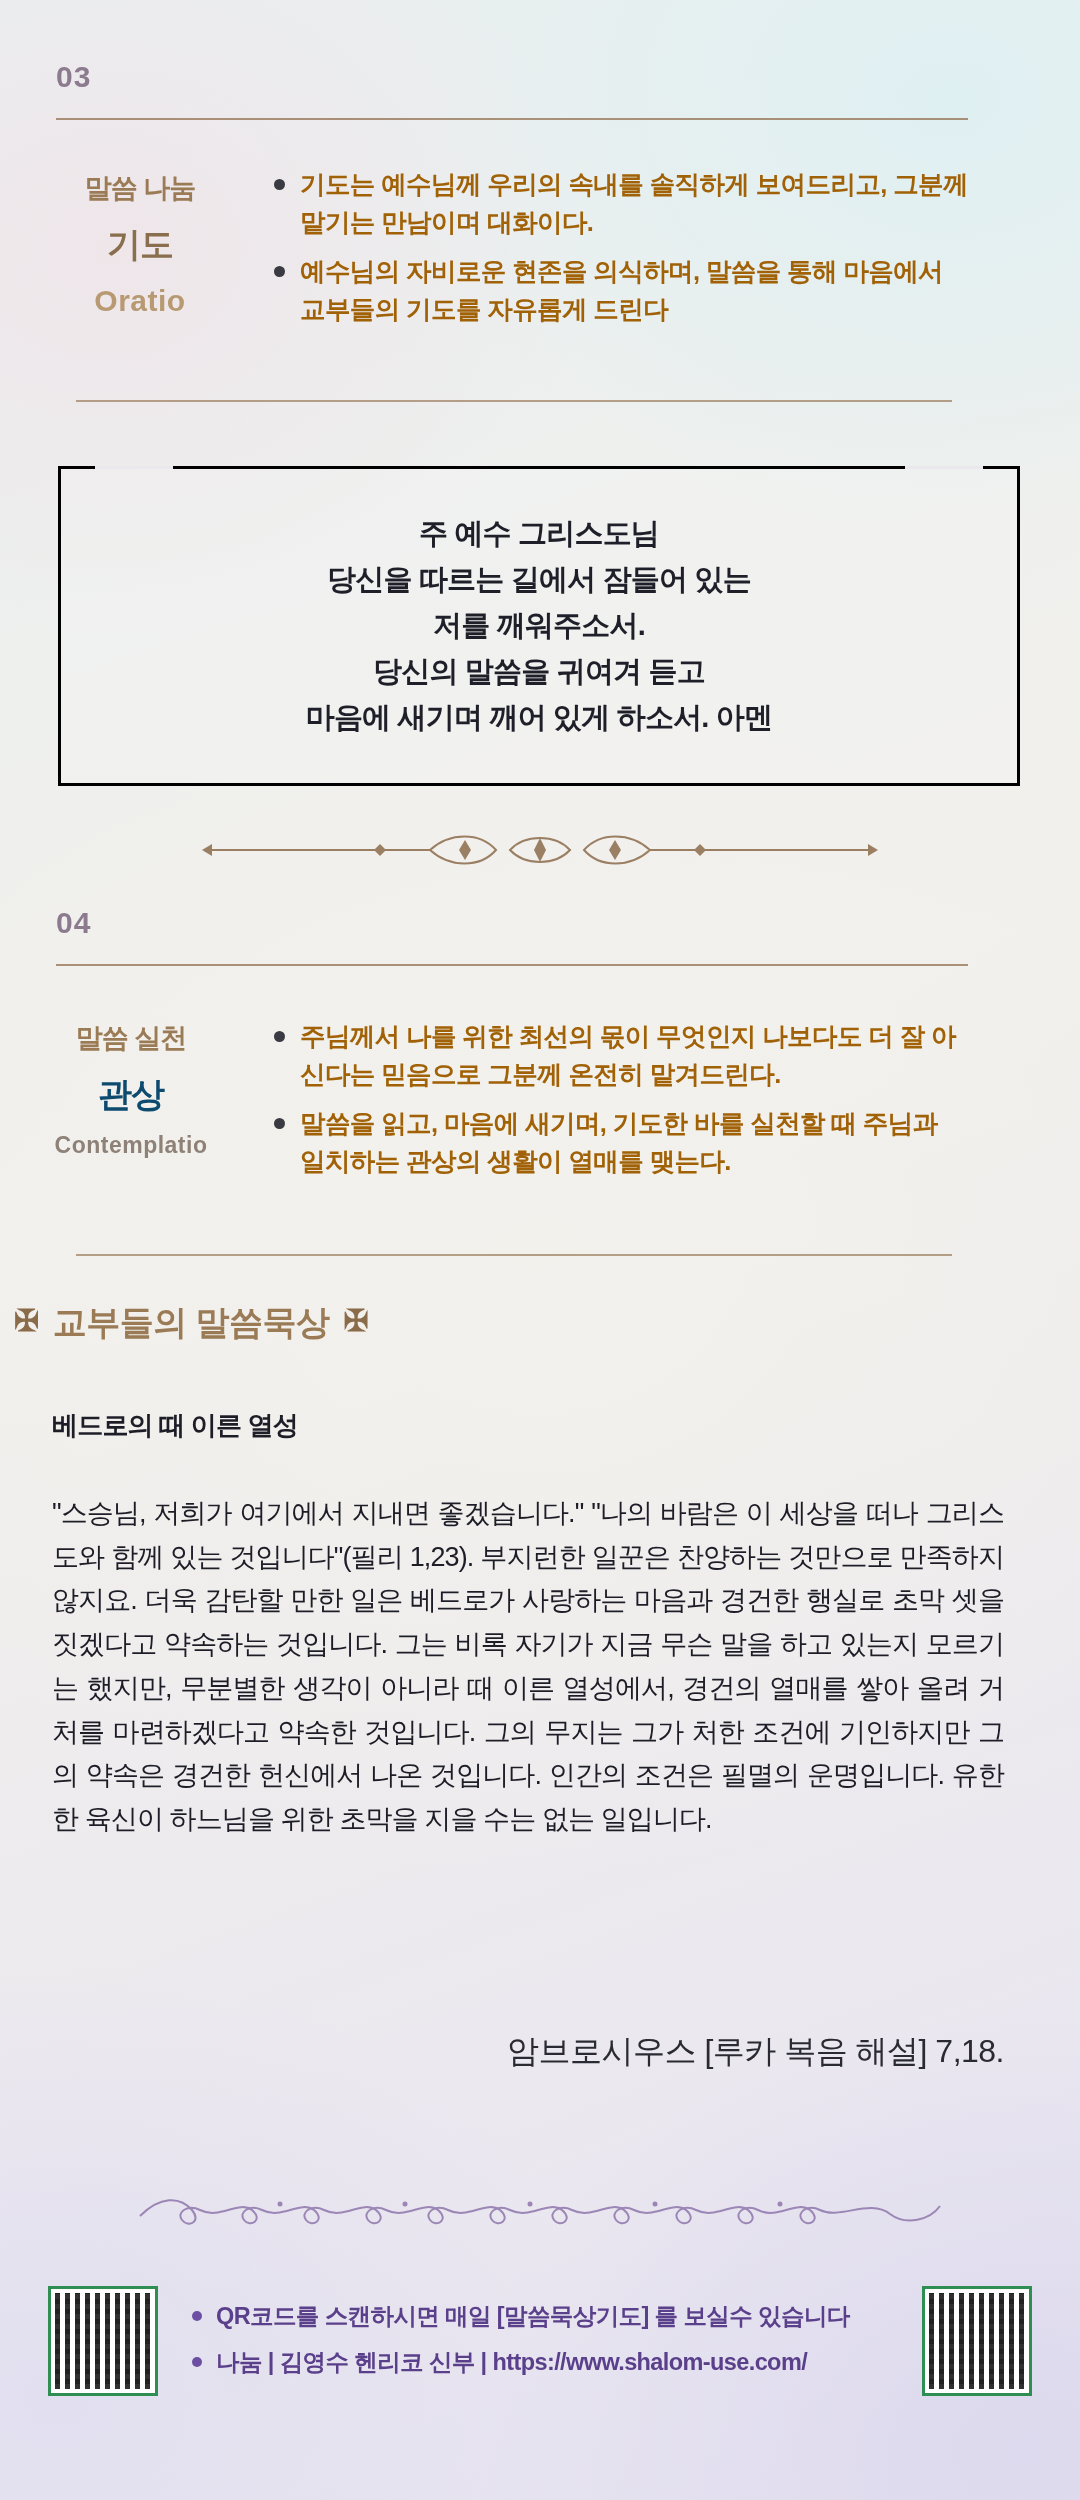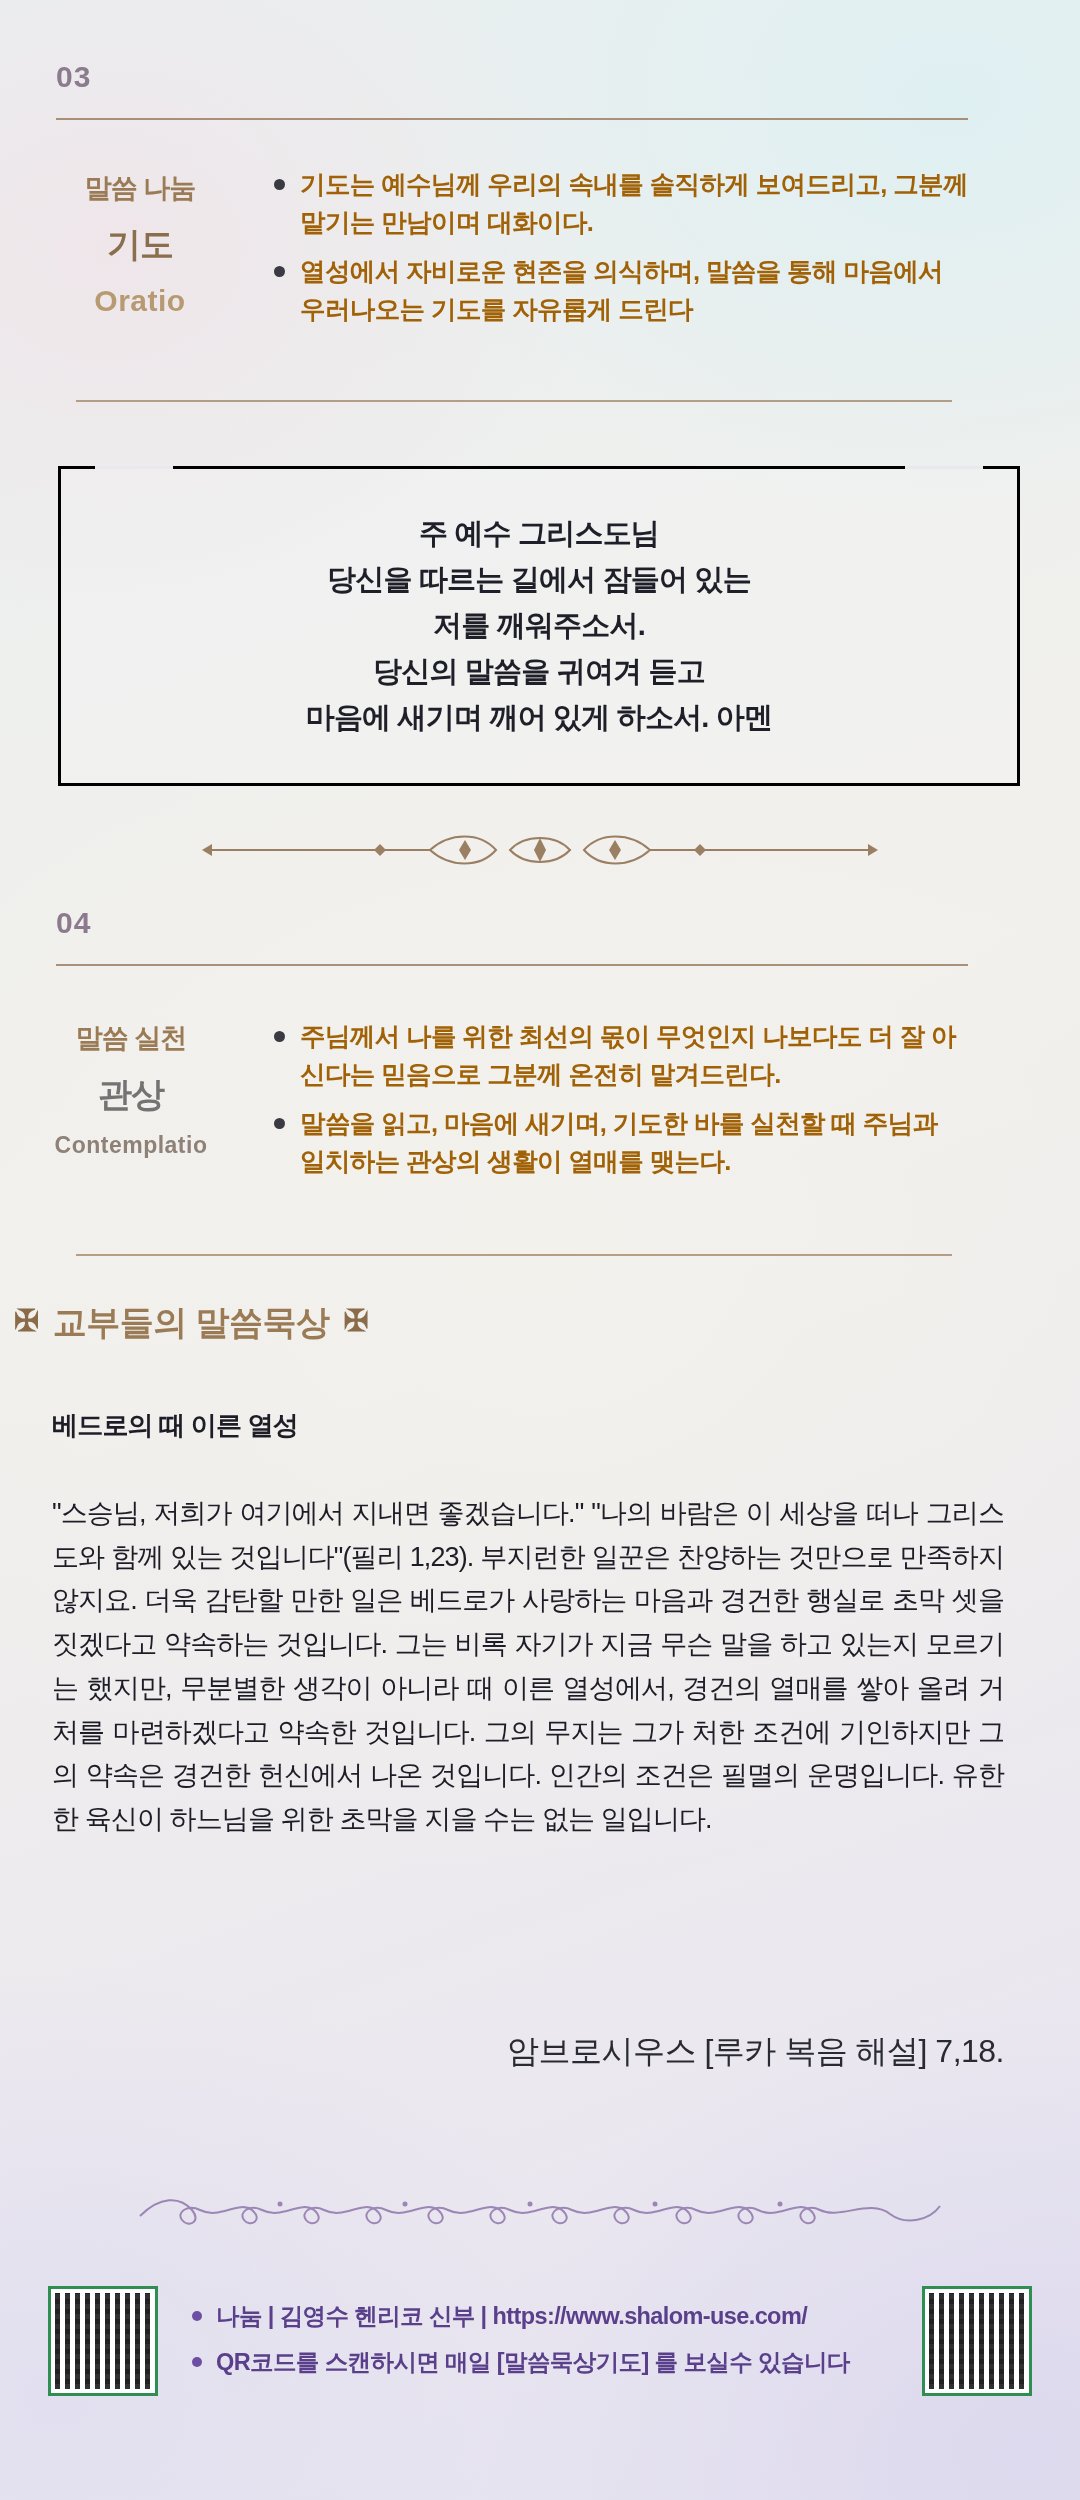--- a/index.html
+++ b/index.html
@@ -52,21 +52,21 @@
     letter-spacing: -1px;
   }
   .stage-label .ko-big {
     display: block;
     font-size: 34px;
     font-weight: bold;
     color: #8a6f4e;
     margin-top: 10px;
     letter-spacing: -1px;
   }
-  .stage-label .ko-big.teal { color: #737373; }
+  .stage-label .ko-big.teal { color: #0c4a6e; }
   .stage-label .la {
     display: block;
     font-size: 30px;
     font-weight: bold;
     color: #b79a72;
     margin-top: 8px;
     letter-spacing: 0.5px;
   }
   .stage-label .la.small {
     font-size: 23px;
@@ -230,21 +230,21 @@
   <div class="rule" style="left:56px; top:118px; width:912px;"></div>
 
   <div class="stage-label" style="left:40px; top:168px; width:200px;">
     <span class="ko-small">말씀 나눔</span>
     <span class="ko-big">기도</span>
     <span class="la">Oratio</span>
   </div>
 
   <ul class="bullets" style="left:268px; top:166px; width:700px;">
     <li>기도는 예수님께 우리의 속내를 솔직하게 보여드리고, 그분께 맡기는 만남이며 대화이다.</li>
-    <li>열성에서 자비로운 현존을 의식하며, 말씀을 통해 마음에서 우러나오는 기도를 자유롭게 드린다</li>
+    <li>예수님의 자비로운 현존을 의식하며, 말씀을 통해 마음에서 교부들의 기도를 자유롭게 드린다</li>
   </ul>
 
   <div class="rule thin" style="left:76px; top:400px; width:876px;"></div>
 
   <div class="prayer-box" style="left:58px; top:466px; width:962px; height:320px;">
     <div class="prayer-text">
       <span>주 예수 그리스도님</span><br>
       <span>당신을 따르는 길에서 잠들어 있는</span><br>
       <span>저를 깨워주소서.</span><br>
       <span>당신의 말씀을 귀여겨 듣고</span><br>
@@ -327,17 +327,17 @@
 
   <div class="qr" style="left:48px; top:2286px; width:110px; height:110px;">
     <div class="cells"></div>
   </div>
 
   <div class="qr" style="left:922px; top:2286px; width:110px; height:110px; border-color:#2f8f52;">
     <div class="cells"></div>
   </div>
 
   <ul class="footer-lines" style="left:186px; top:2300px; width:700px;">
+    <li>QR코드를 스캔하시면 매일 [말씀묵상기도] 를 보실수 있습니다</li>
     <li>나눔 | 김영수 헨리코 신부 | https://www.shalom-use.com/</li>
-    <li>QR코드를 스캔하시면 매일 [말씀묵상기도] 를 보실수 있습니다</li>
   </ul>
 
 </div>
 
 </body></html>

